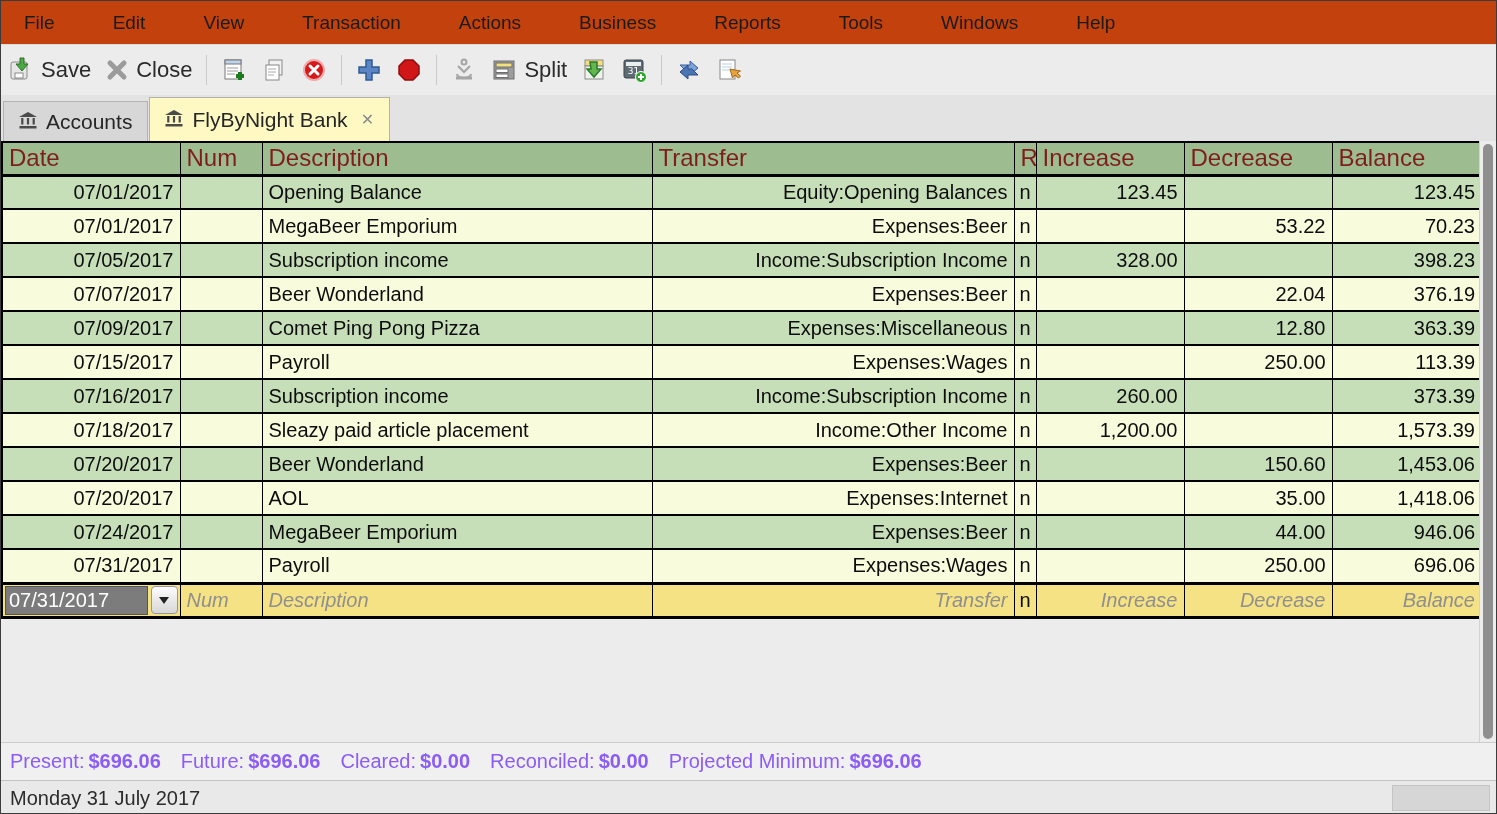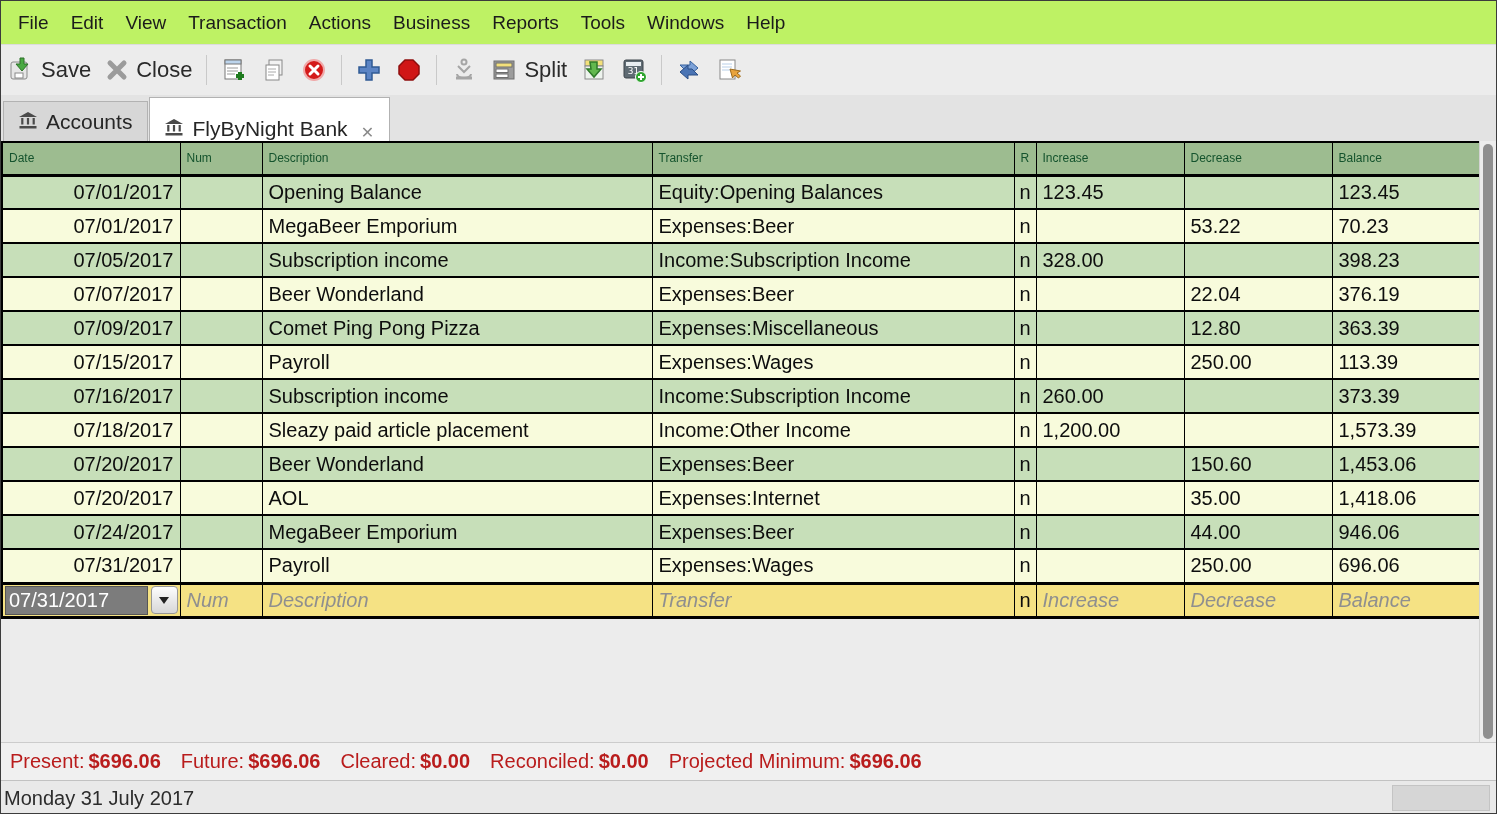--- a/index.html
+++ b/index.html
@@ -11,72 +11,72 @@
     --chrome-gray:#ececec;
     --grid-black:#000000;
     --placeholder-gray:#8f8f8f;
   }
   *{box-sizing:border-box;margin:0;padding:0;}
   body{font-family:"Liberation Sans","DejaVu Sans",sans-serif;background:#555;}
   .window{position:relative;width:1497px;height:814px;background:var(--chrome-gray);
     overflow:hidden;border:1px solid #3c3c3c;}
   
   .menubar{position:absolute;top:0;left:0;right:0;height:44px;display:flex;
-    align-items:center;padding:0 6px;background:#bef264;border-bottom:1px solid #dcdcdc;}
+    align-items:center;padding:0 12px;background:#c2410c;border-bottom:1px solid #dcdcdc;gap:36px;}
   .menu-item{font-size:19px;color:#1b1b1b;padding:8px 11px;cursor:default;}
   
   .toolbar{position:absolute;top:44px;left:0;right:0;height:50px;display:flex;
     align-items:center;padding:0 0;background:#ececec;}
   .tb-btn{display:flex;align-items:center;gap:7px;padding:3px 7px;border-radius:3px;}
   .tb-label{font-size:22px;color:#2a2a2a;}
   .tb-sep{width:1px;height:30px;background:#c9c9c9;margin:0 7px;}
   .tb-btn svg{display:block;}
   
   .tabbar{position:absolute;top:94px;left:0;right:0;height:46px;background:#e3e3e3;
     display:flex;align-items:flex-end;padding-left:2px;}
   .tab{height:40px;display:flex;align-items:center;gap:9px;padding:0 15px;
     font-size:21px;color:#262626;background:#d7d7d7;border:1px solid #b2b2b2;
     border-bottom:none;margin-right:1px;}
-  .tab.active{background:#ffffff;height:44px;align-items:flex-end;}
+  .tab.active{background:#fef9c3;height:44px;}
   .tab-close{font-size:16px;color:#8a8a8a;margin-left:4px;line-height:1;}
   
   .register{position:absolute;top:140px;left:0;width:1480px;}
   table{border-collapse:collapse;table-layout:fixed;width:1480px;border:2px solid #000;}
-  th{background:var(--header-green);font-weight:normal;text-align:left;font-size:12px;
-    color:#14532d;height:33px;padding:0 6px;border:1px solid #000;border-bottom:3px solid #000;
+  th{background:var(--header-green);font-weight:normal;text-align:left;font-size:24px;
+    color:#7f1d1d;height:33px;padding:0 6px;border:1px solid #000;border-bottom:3px solid #000;
     white-space:nowrap;overflow:hidden;}
   td{font-size:20px;color:#0d0d0d;height:34px;padding:0 6px;
     border-left:1px solid #000;border-right:1px solid #000;
     border-top:2px solid #000;border-bottom:2px solid #000;
     white-space:nowrap;overflow:hidden;}
   tr.row-green td{background:var(--row-green);}
   tr.row-yellow td{background:var(--row-yellow);}
   .c-date{text-align:right;}
-  .c-transfer,.c-increase,.c-decrease,.c-balance{text-align:left;margin-left:36px;}
+  .c-transfer,.c-increase,.c-decrease,.c-balance{text-align:right;margin-left:36px;}
   .c-r{text-align:center;padding:0 2px;}
   tr.edit-row td{background:var(--edit-row-yellow);border-top:3px solid #000;border-bottom:3px solid #000;}
   .ph{color:var(--placeholder-gray);font-style:italic;}
   .datewrap{display:flex;align-items:center;gap:3px;padding:0;}
   .datefield{flex:1;background:var(--selected-field-gray);color:#fff;font-size:20px;
     padding:2px 3px;border:1px solid #555;}
   .dropbtn{width:27px;height:28px;border:1px solid #979797;border-radius:4px;
     background:linear-gradient(#fdfdfd,#d7d7d7);display:flex;align-items:center;justify-content:center;}
   tr.edit-row .c-date{padding:1px 2px;text-align:left;}
   
   .scrollbar{position:absolute;top:140px;right:0;width:17px;height:601px;background:#ededed;
     border-left:1px solid #d2d2d2;}
   .scroll-thumb{position:absolute;top:3px;bottom:3px;left:3px;width:10px;background:#8f8f8f;border-radius:5px;}
   
   .summary{position:absolute;top:741px;left:0;right:0;height:38px;background:#f0f0f0;
     border-top:1px solid #cccccc;display:flex;align-items:center;padding:0 9px;gap:20px;}
-  .sum-pair{display:flex;align-items:center;gap:4px;font-size:20px;color:#b91c1c;}
+  .sum-pair{display:flex;align-items:center;gap:4px;font-size:20px;color:#8b5cf6;}
   .sum-value{font-weight:bold;}
   
   .statusbar{position:absolute;top:779px;left:0;right:0;height:35px;background:#e9e9e9;
-    border-top:1px solid #c2c2c2;display:flex;align-items:center;padding:0 3px;font-size:20px;color:#2c2c2c;}
+    border-top:1px solid #c2c2c2;display:flex;align-items:center;padding:0 9px;font-size:20px;color:#2c2c2c;}
   .status-grip{position:absolute;right:6px;top:4px;width:98px;height:26px;background:#d6d6d6;
     border:1px solid #c4c4c4;}
 </style>
 </head>
 <body>
 
 <div class="window">
 
   <div class="menubar">
       <span class="menu-item">File</span>

